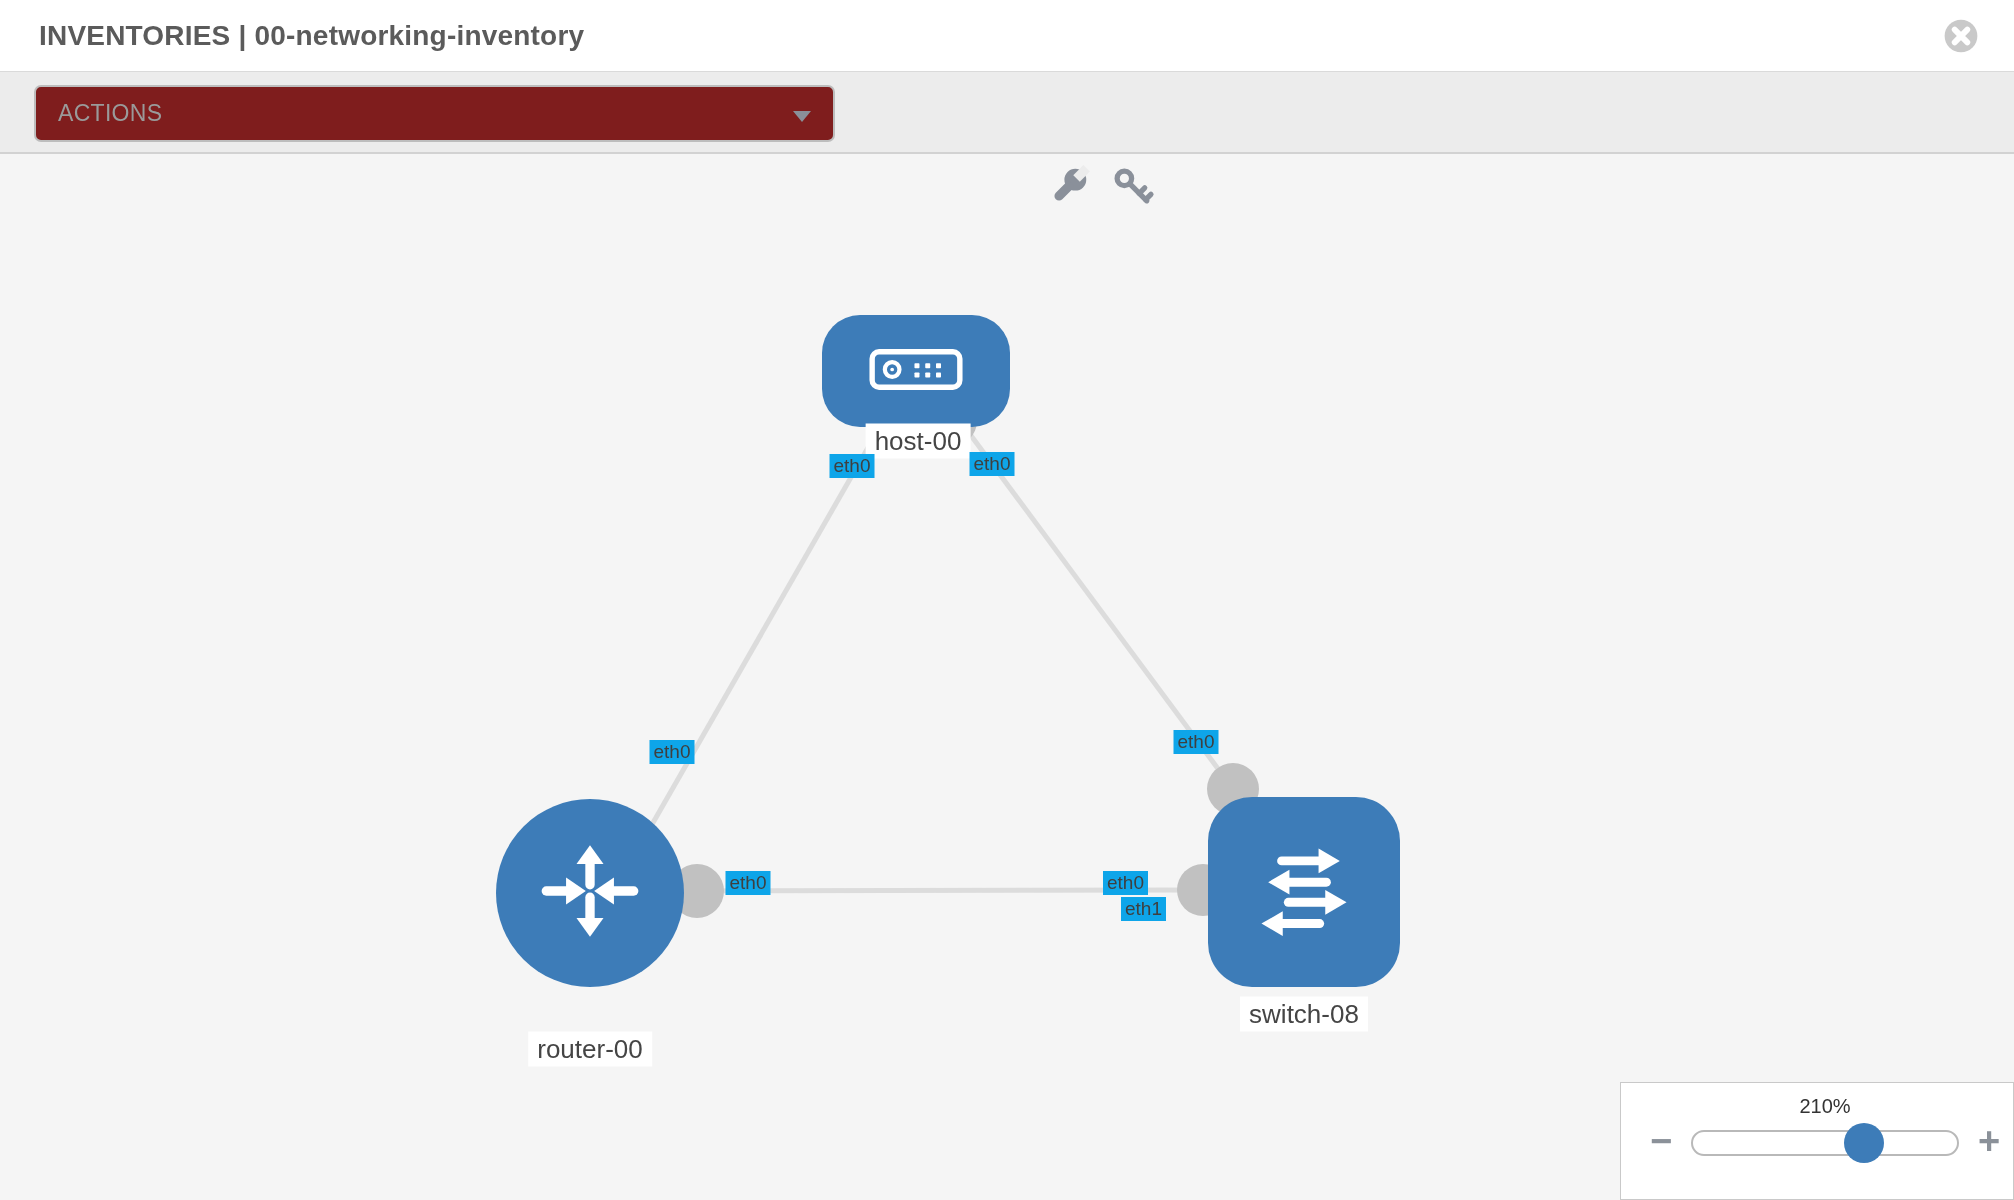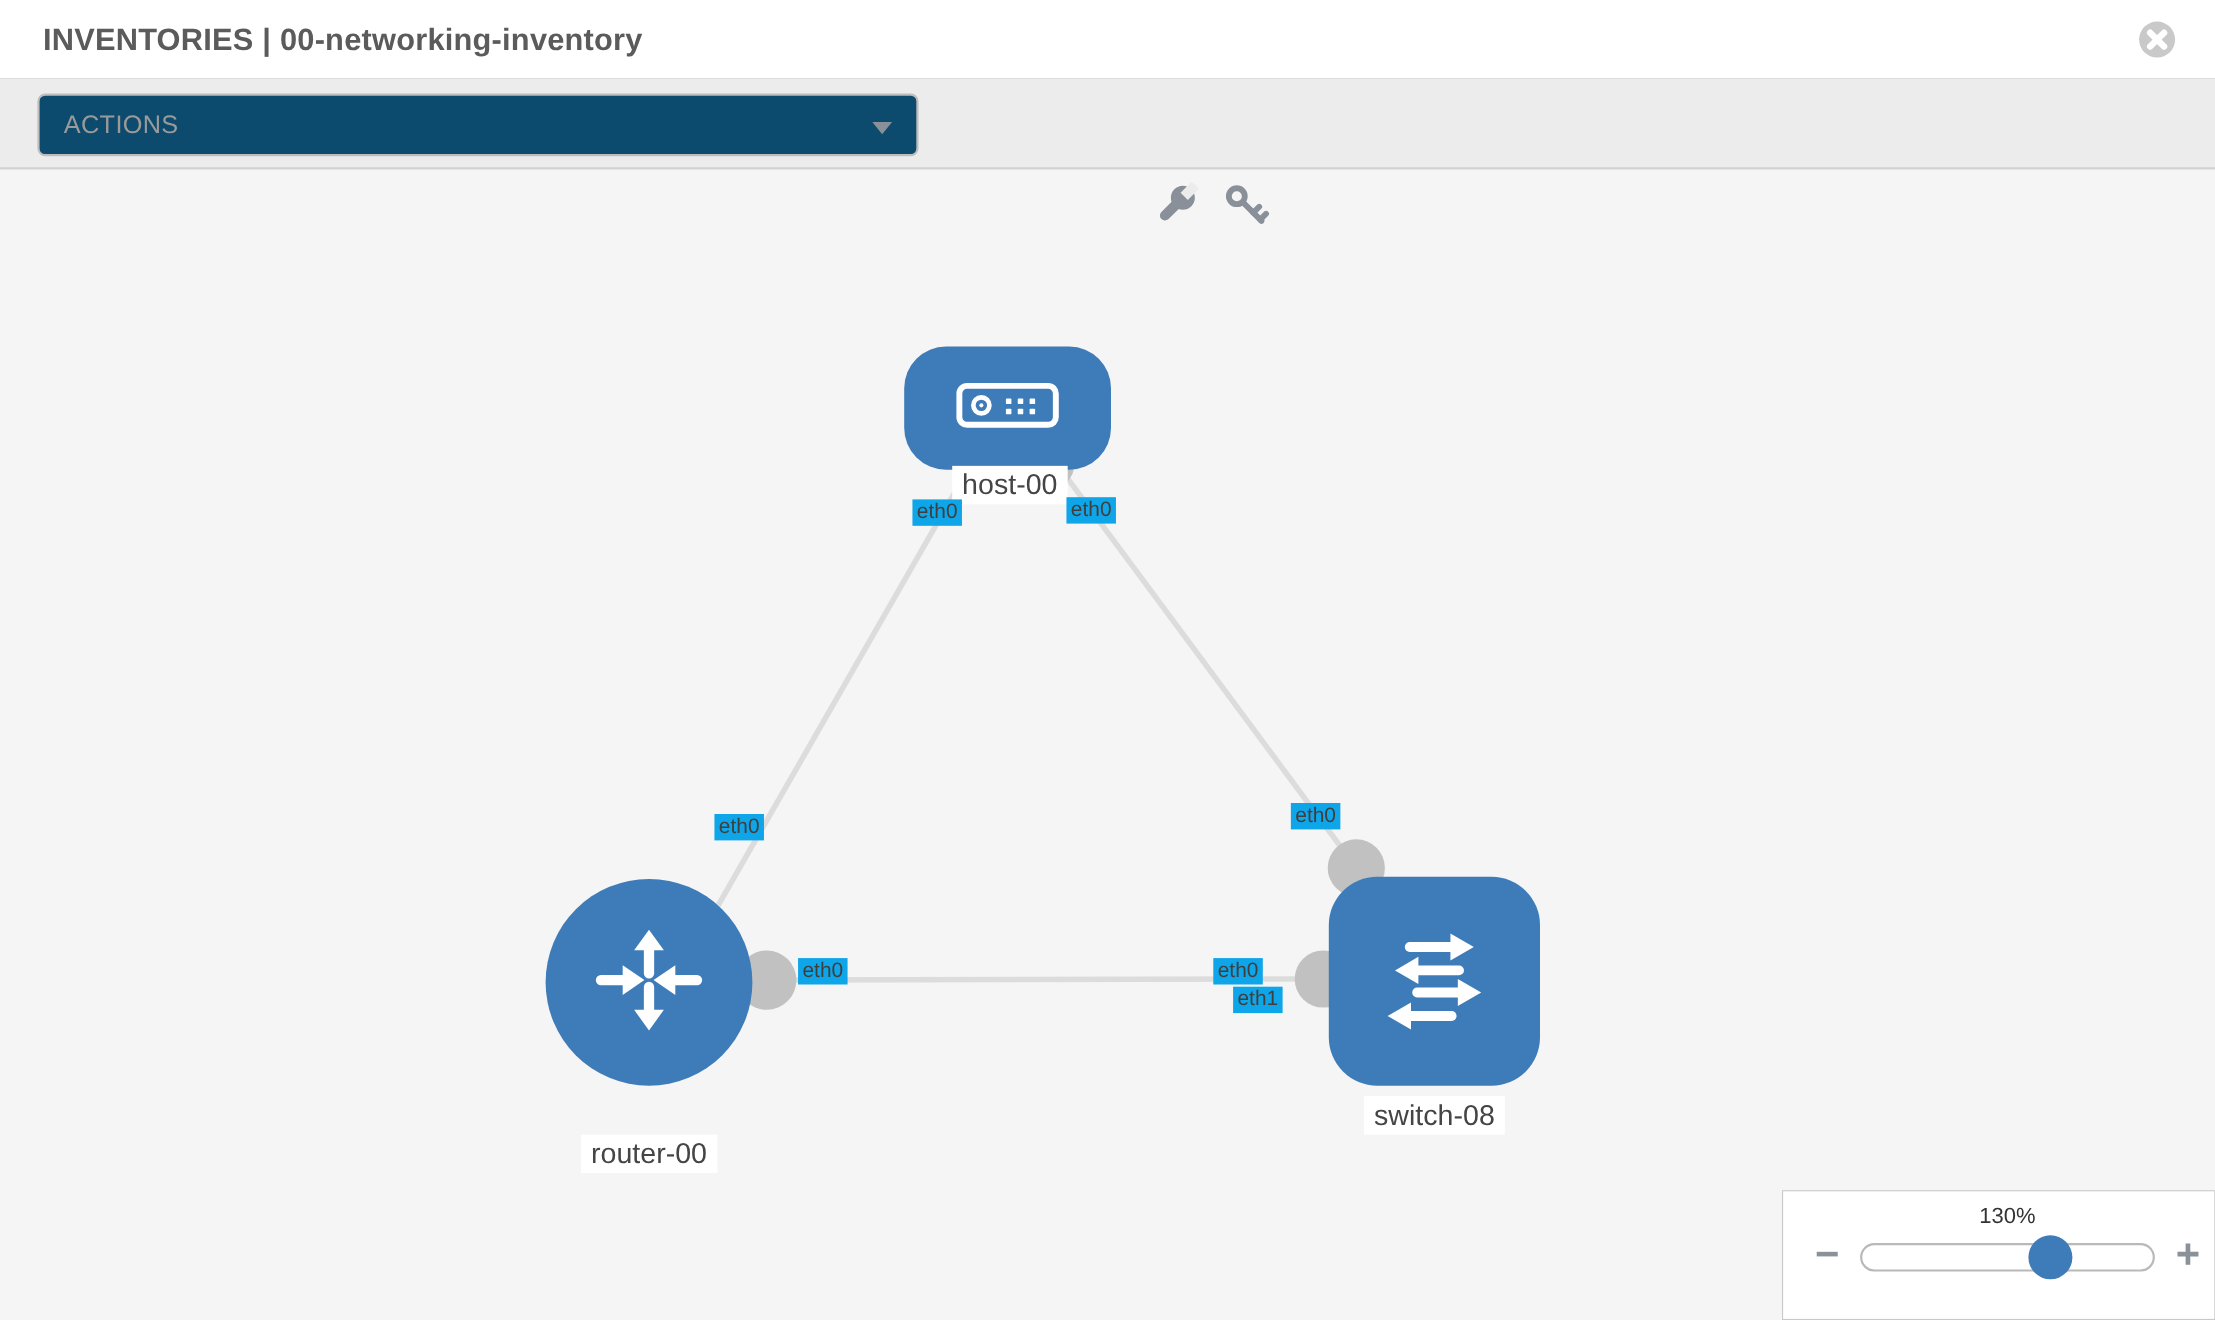--- a/index.html
+++ b/index.html
@@ -10,21 +10,21 @@
   .header { position:absolute; left:0; top:0; width:2014px; height:72px;
     background:#ffffff; border-bottom:1px solid #dadada; z-index:10; }
   .page-title { position:absolute; left:39px; top:0; height:72px; line-height:72px;
     font-size:28px; font-weight:bold; color:#5b5b5b; letter-spacing:0.2px; }
   .close-btn { position:absolute; right:34px; top:17px; width:38px; height:38px;
     cursor:pointer; }
 
   
   .toolbar { position:absolute; left:0; top:72px; width:2014px; height:82px;
     background:#ececec; border-bottom:2px solid #d2d2d2; z-index:10; }
-  .select-box { position:absolute; top:13px; height:57px; background:#0c4a6e;
+  .select-box { position:absolute; top:13px; height:57px; background:#7f1d1d;
     border:2px solid #bdbdbd; border-radius:7px; cursor:pointer; }
   .select-box .sel-label { position:absolute; left:22px; top:0; height:53px;
     line-height:53px; font-size:23px; color:#9a9a9a; letter-spacing:0.3px; }
   .caret { position:absolute; right:22px; top:24px; width:0; height:0;
     border-left:9px solid transparent; border-right:9px solid transparent;
     border-top:11px solid #8a909a; }
   .actions-box { left:34px; width:801px; }
   .search-box  { left:1200px; width:778px; }
   .tool-btn { position:absolute; top:92px; width:46px; height:46px; cursor:pointer; z-index:11; }
 
@@ -139,21 +139,21 @@
 
 <div class="iface-label center-anchor" style="left:852px; top:466px;">eth0</div>
 <div class="iface-label center-anchor" style="left:992px; top:464px;">eth0</div>
 <div class="iface-label center-anchor" style="left:672px; top:752px;">eth0</div>
 <div class="iface-label center-anchor" style="left:1196px; top:742px;">eth0</div>
 <div class="iface-label center-anchor" style="left:748px; top:883px;">eth0</div>
 <div class="iface-label left-anchor" style="left:1103px; top:883px;">eth0</div>
 <div class="iface-label left-anchor" style="left:1121px; top:883px;margin-top:26px;">eth1</div>
 
 <div class="zoom-panel">
-  <div class="zoom-level">130%</div>
+  <div class="zoom-level">210%</div>
   <div class="zoom-minus">−</div>
   <div class="zoom-track"></div>
   <div class="zoom-thumb"></div>
   <div class="zoom-plus">+</div>
 </div>
 
 <div class="toolbar">
   <div class="select-box actions-box">
     <span class="sel-label">ACTIONS</span>
     <span class="caret"></span>

